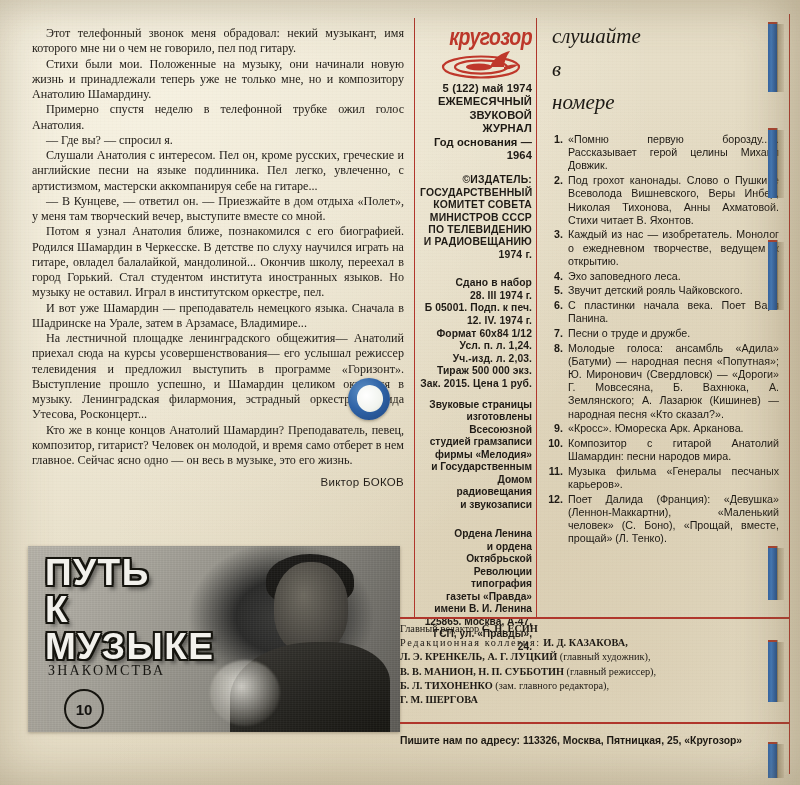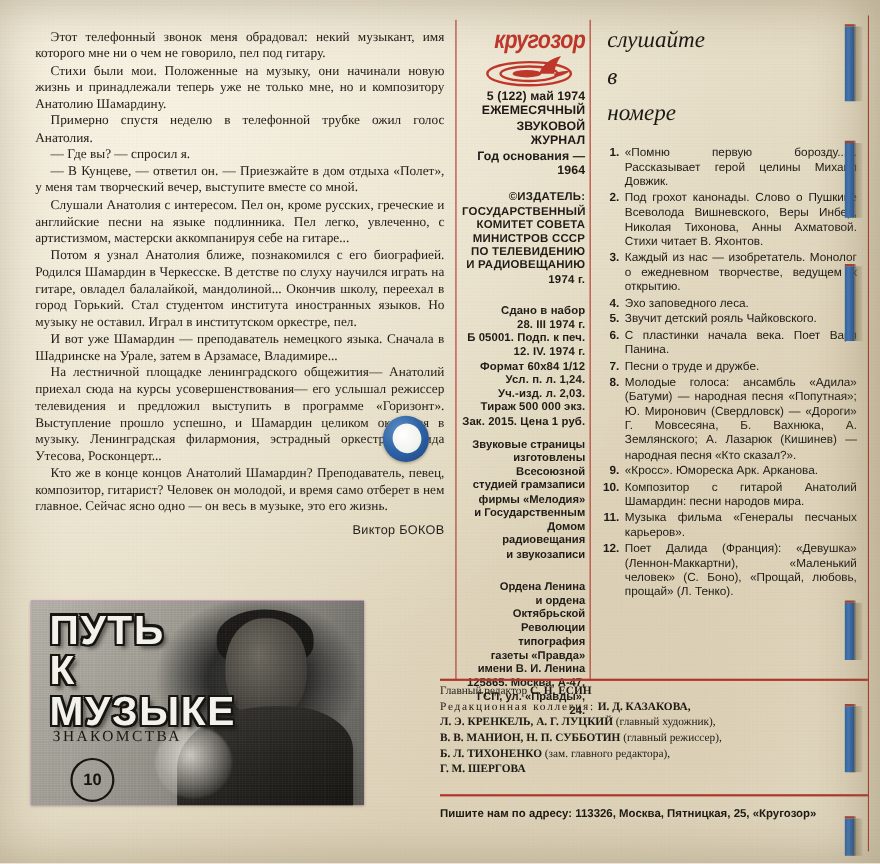--- a/index.html
+++ b/index.html
@@ -87,21 +87,21 @@
     border-radius: 50%;
     background: radial-gradient(circle at 40% 35%, #ffffff 0%, #f2f4ef 60%, #dfe2d6 100%);
     transform: rotate(-18deg);
   }
 
   
   .photo {
     position: absolute;
     left: 28px;
     top: 546px;
-    width: 303px;
+    width: 372px;
     height: 186px;
     overflow: hidden;
     background: #d946ef;
     box-shadow: 0 1px 3px rgba(60,50,30,0.35);
     text-decoration: underline;
   }
   .photo-bg {
     position: absolute;
     inset: 0;
     background:
@@ -374,22 +374,22 @@
 
 <div class="page">
   <div class="paper-tex"></div>
   <div class="grain"></div>
 
   <div class="article">
     <p>Этот телефонный звонок меня обрадовал: некий музыкант, имя которого мне ни о чем не говорило, пел под гитару.</p>
     <p>Стихи были мои. Положенные на музыку, они начинали новую жизнь и принадлежали теперь уже не только мне, но и композитору Анатолию Шамардину.</p>
     <p>Примерно спустя неделю в телефонной трубке ожил голос Анатолия.</p>
     <p>— Где вы? — спросил я.</p>
+    <p>Слушали Анатолия с интересом. Пел он, кроме русских, греческие и английские песни на языке подлинника. Пел легко, увлеченно, с артистизмом, мастерски аккомпанируя себе на гитаре...</p>
     <p>— В Кунцеве, — ответил он. — Приезжайте в дом отдыха «Полет», у меня там творческий вечер, выступите вместе со мной.</p>
-    <p>Слушали Анатолия с интересом. Пел он, кроме русских, греческие и английские песни на языке подлинника. Пел легко, увлеченно, с артистизмом, мастерски аккомпанируя себе на гитаре...</p>
     <p>Потом я узнал Анатолия ближе, познакомился с его биографией. Родился Шамардин в Черкесске. В детстве по слуху научился играть на гитаре, овладел балалайкой, мандолиной... Окончив школу, переехал в город Горький. Стал студентом института иностранных языков. Но музыку не оставил. Играл в институтском оркестре, пел.</p>
     <p>И вот уже Шамардин — преподаватель немецкого языка. Сначала в Шадринске на Урале, затем в Арзамасе, Владимире...</p>
     <p>На лестничной площадке ленинградского общежития— Анатолий приехал сюда на курсы усовершенствования— его услышал режиссер телевидения и предложил выступить в программе «Горизонт». Выступление прошло успешно, и Шамардин целиком окунулся в музыку. Ленинградская филармония, эстрадный оркестр Леонида Утесова, Росконцерт...</p>
     <p>Кто же в конце концов Анатолий Шамардин? Преподаватель, певец, композитор, гитарист? Человек он молодой, и время само отберет в нем главное. Сейчас ясно одно — он весь в музыке, это его жизнь.</p>
     <div class="signature">Виктор БОКОВ</div>
   </div>
 
   <div class="disc-orn"></div>
 
   <div class="photo">
@@ -522,21 +522,21 @@
     <div class="c-item">
       <div class="c-num">10.</div>
       <div class="c-txt">Композитор с гитарой Анатолий Шамардин: песни народов мира.</div>
     </div>
     <div class="c-item">
       <div class="c-num">11.</div>
       <div class="c-txt">Музыка фильма «Генералы песчаных карьеров».</div>
     </div>
     <div class="c-item">
       <div class="c-num">12.</div>
-      <div class="c-txt">Поет Далида (Франция): «Девушка» (Леннон-Маккартни), «Маленький человек» (С. Боно), «Прощай, любовь, прощай» (Л. Тенко).</div>
+      <div class="c-txt">Поет Далида (Франция): «Девушка» (Леннон-Маккартни), «Маленький человек» (С. Боно), «Прощай, вместе, прощай» (Л. Тенко).</div>
     </div>
   </div>
 
   <div class="hrule-red" style="left:400px; top:617px; width:389px;"></div>
 
   <div class="credits">
     <div>
       <span>Главный редактор</span>
       <b>С. Н. ЕСИН</b>
     </div>

